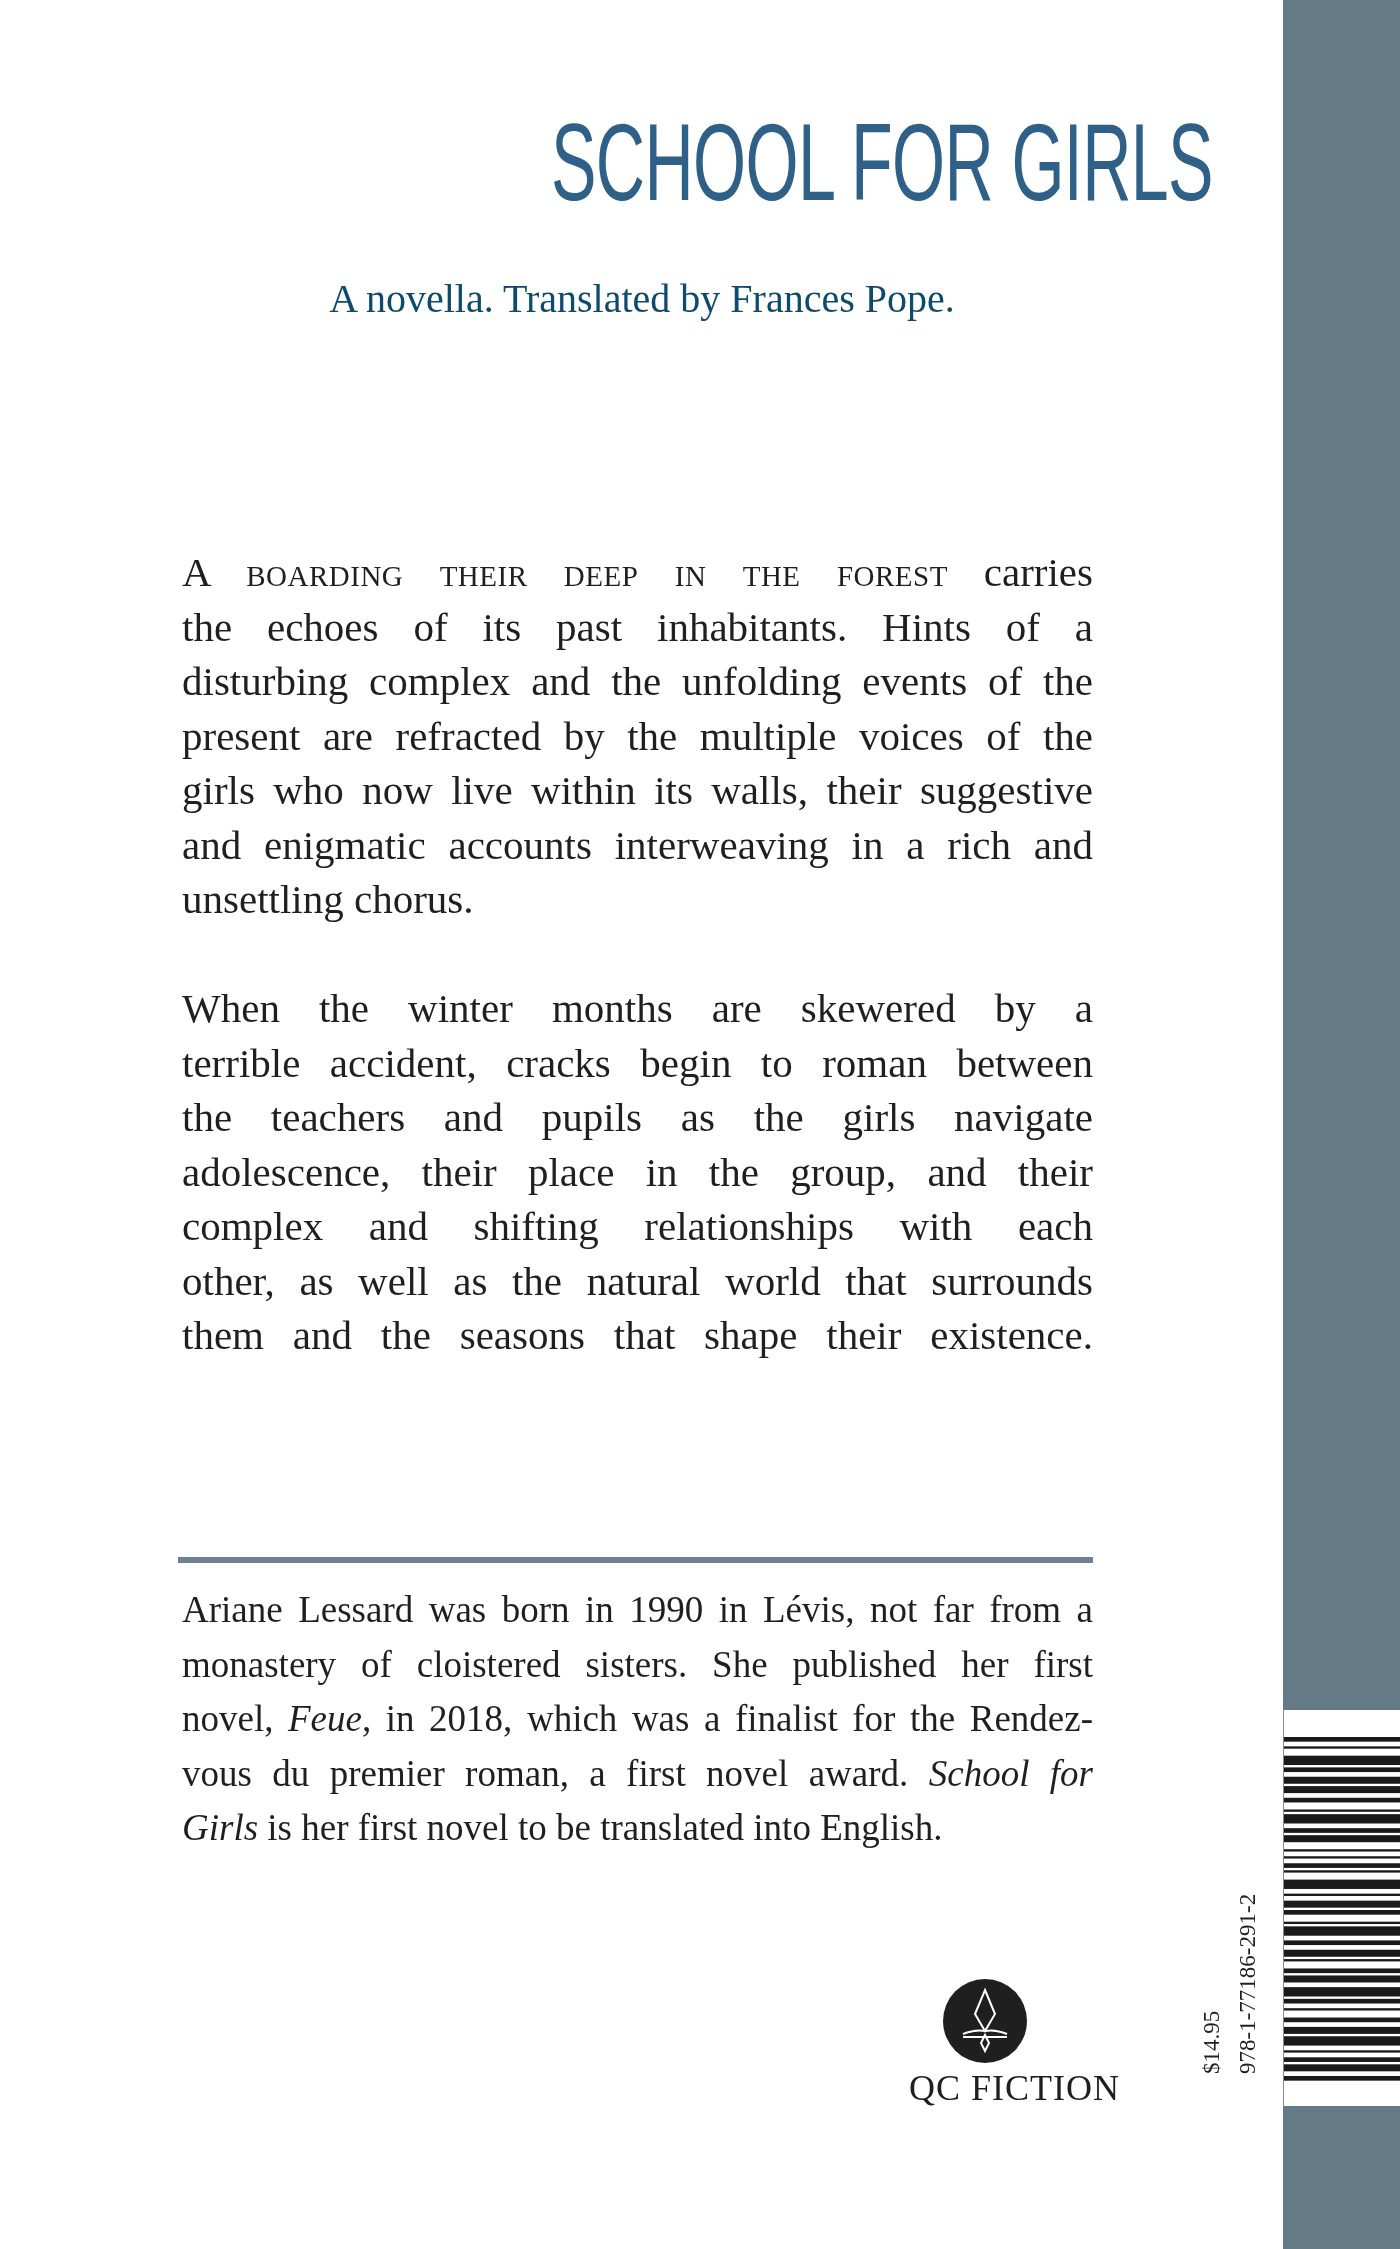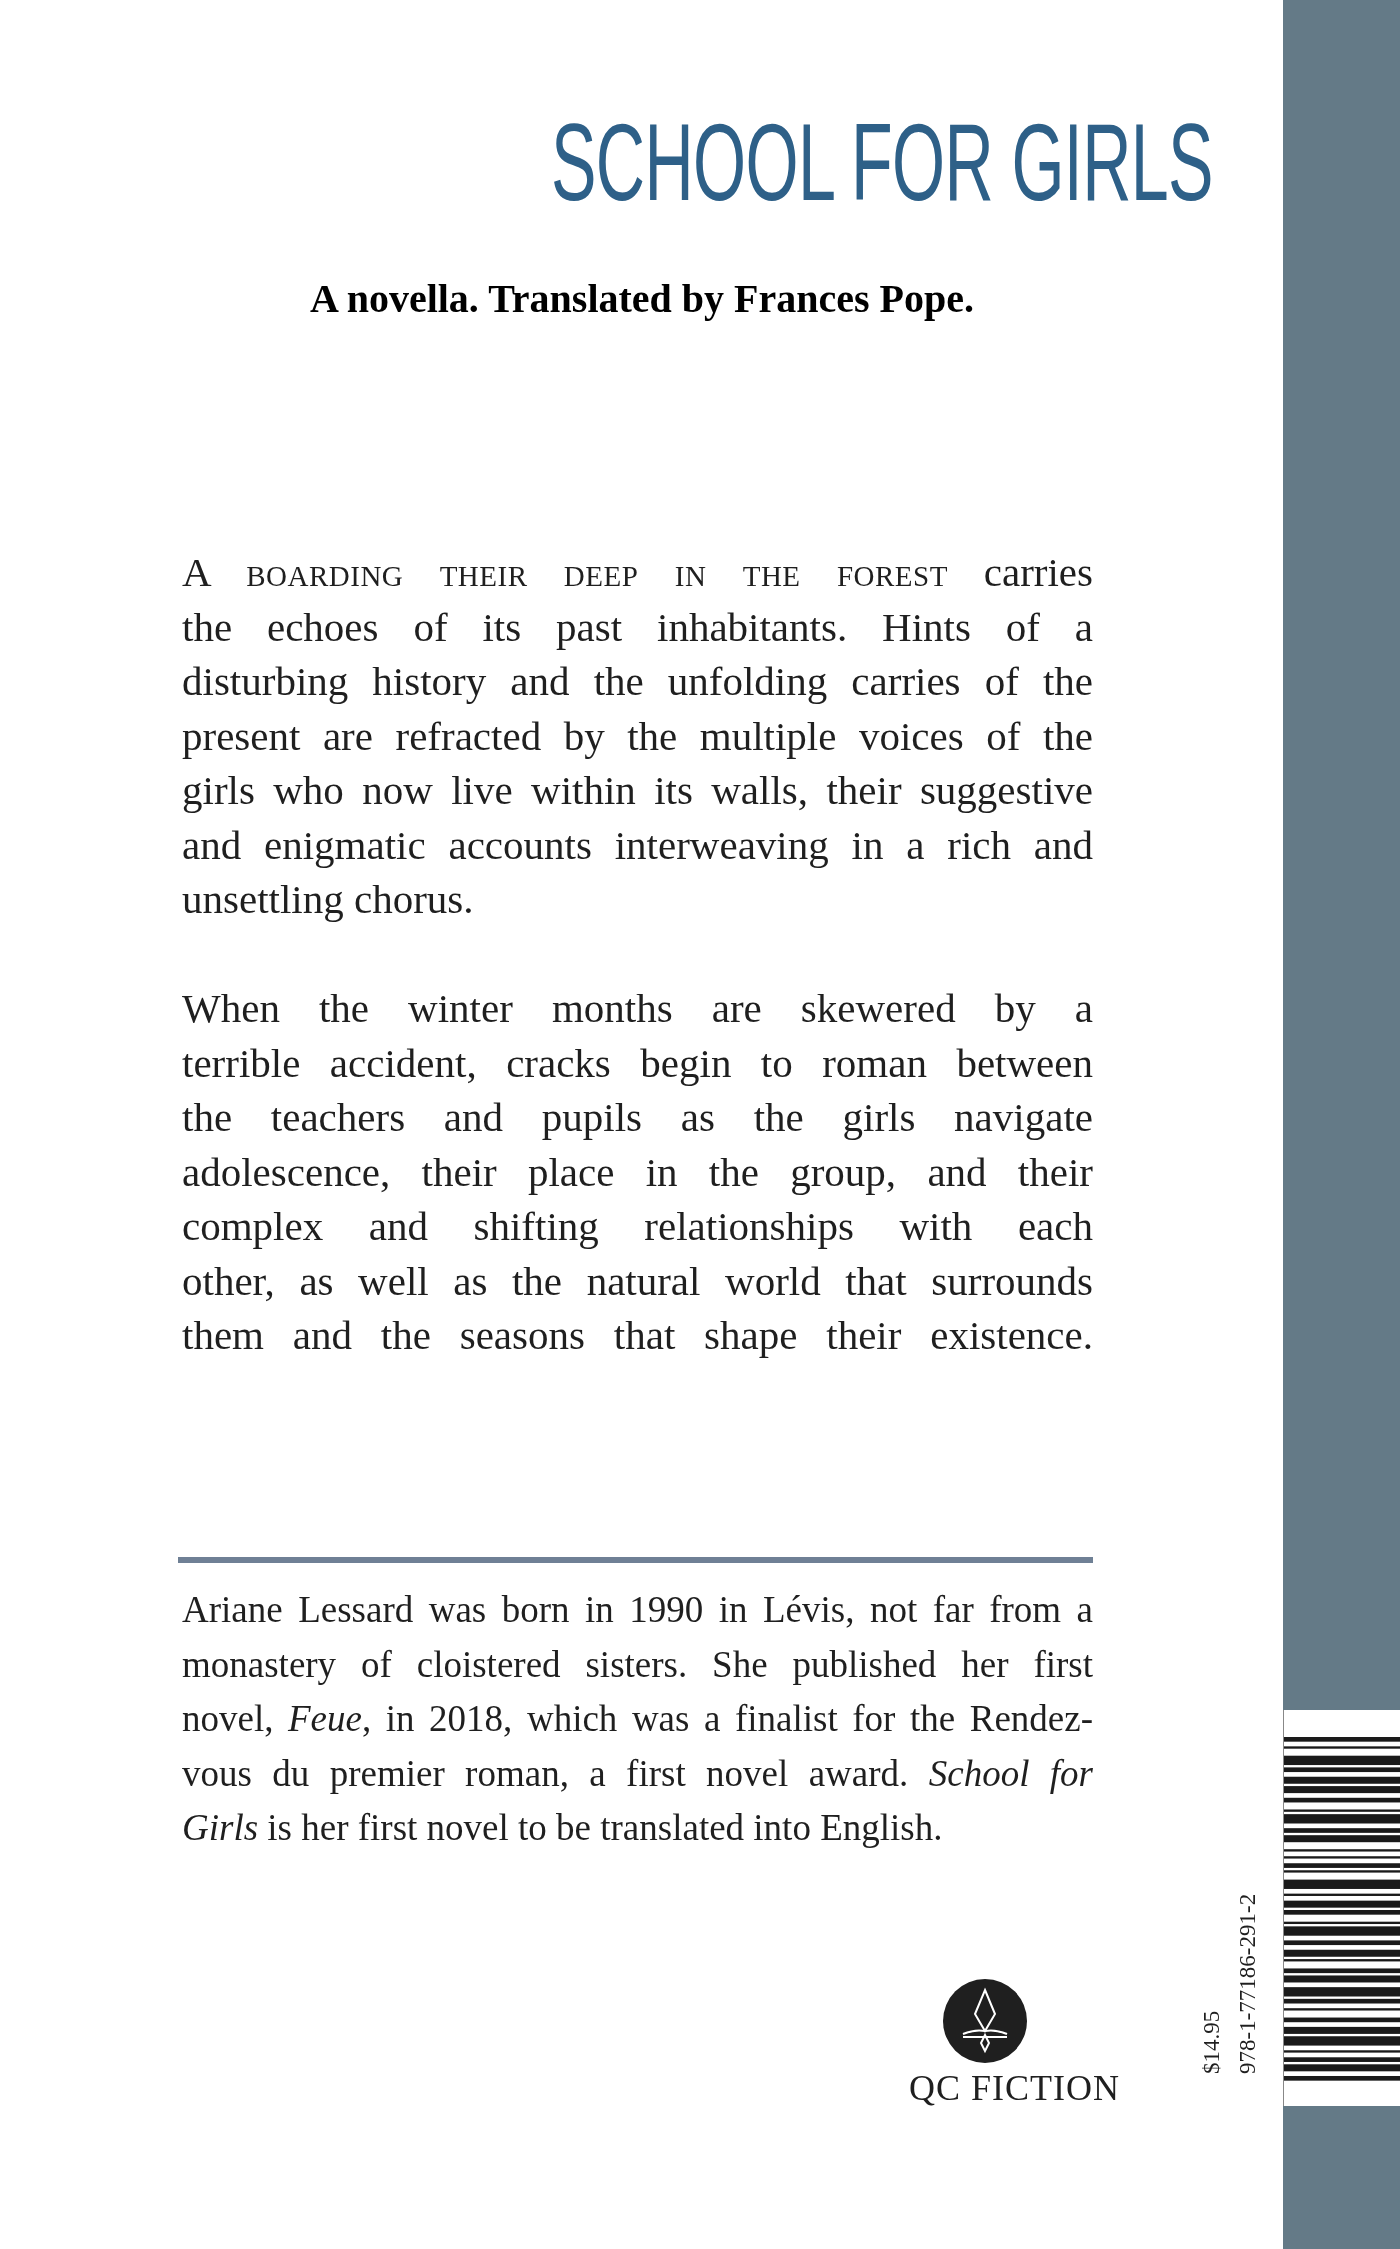--- a/index.html
+++ b/index.html
@@ -7,21 +7,21 @@
   .page { position:absolute; left:0; top:0; width:1283px; height:2249px; background:#ffffff; }
   .spine-band { position:absolute; left:1283px; top:0; width:117px; height:2249px; background:#647a87; }
   .title {
     position:absolute; left:348px; top:112px; width:582px; height:100px;
     font-family:"Liberation Sans", sans-serif; font-size:110px; line-height:100px;
     color:#2e6088; white-space:nowrap; text-align:center; letter-spacing:-1px;
   }
   .title span { display:inline-block; transform:scaleX(0.62); transform-origin:center; }
   .subtitle {
     position:absolute; left:250px; top:276px; width:784px; text-align:center;
-    font-family:"Liberation Serif", serif; font-size:40px; line-height:46px; color:#000000; white-space:nowrap;font-weight:bold;
+    font-family:"Liberation Serif", serif; font-size:40px; line-height:46px; color:#0c4a6e; white-space:nowrap;
   }
   .body-text {
     position:absolute; left:182px; width:911px;
     font-family:"Liberation Serif", serif; color:#1f1f1f;
   }
   .para1 { top:545px; font-size:41px; }
   .para2 { top:981px; font-size:41px; }
   .line {
     display:block; height:54.5px; line-height:54.5px; white-space:nowrap;
     text-align:justify; text-align-last:justify;
@@ -49,21 +49,21 @@
 
 <div class="page"></div>
 <div class="spine-band"></div>
 
 <div class="title"><span>SCHOOL FOR GIRLS</span></div>
 <div class="subtitle">A novella. Translated by Frances Pope.</div>
 
 <div class="body-text para1">
   <span class="line"><span class="sc">A boarding their deep in the forest</span><span> carries</span></span>
   <span class="line">the echoes of its past inhabitants. Hints of a</span>
-  <span class="line">disturbing history and the unfolding carries of the</span>
+  <span class="line">disturbing complex and the unfolding events of the</span>
   <span class="line">present are refracted by the multiple voices of the</span>
   <span class="line">girls who now live within its walls, their suggestive</span>
   <span class="line">and enigmatic accounts interweaving in a rich and</span>
   <span class="line last">unsettling chorus.</span>
 </div>
 
 <div class="body-text para2">
   <span class="line">When the winter months are skewered by a</span>
   <span class="line">terrible accident, cracks begin to roman between</span>
   <span class="line">the teachers and pupils as the girls navigate</span>

